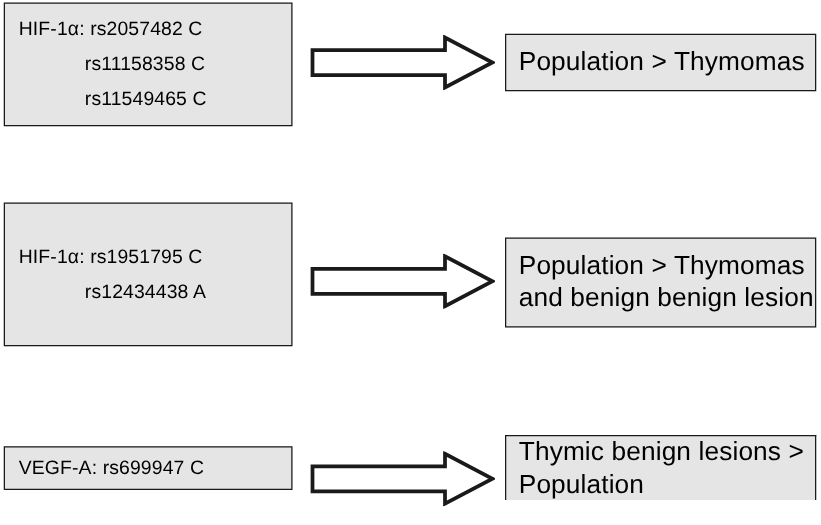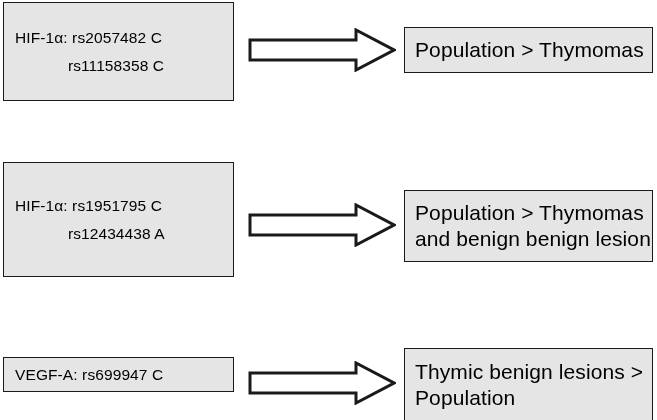--- a/index.html
+++ b/index.html
@@ -50,21 +50,21 @@
   }
 
   
   #gene-box-0 { left: 3px;  top: 2px;   width: 231px; height: 99px; }
   #gene-box-1 { left: 3px;  top: 162px; width: 231px; height: 115px; }
   #gene-box-2 { left: 3px;  top: 357px; width: 231px; height: 35px; }
 
   
   #outcome-box-0 { left: 404px; top: 27px;  width: 249px; height: 46px; }
   #outcome-box-1 { left: 404px; top: 190px; width: 249px; height: 72px; }
-  #outcome-box-2 { left: 404px; top: 348px; width: 249px; height: 72px;
+  #outcome-box-2 { left: 404px; top: 348px; width: 249px; height: 52px;
                    border-bottom: none; }
 
   
   .arrow {
     position: absolute;
     width: 148px;
     height: 44px;
   }
   #arrow-0 { left: 248px; top: 28px; }
   #arrow-1 { left: 248px; top: 203px; }
@@ -78,20 +78,21 @@
   }
 </style>
 </head>
 <body>
 
 <div id="canvas">
 
   <div class="box gene-box" id="gene-box-0">
     <div class="line">HIF-1α: rs2057482 C</div>
     <div class="line">            rs11158358 C</div>
+    <div class="line">            rs11549465 C</div>
   </div>
 
   <div class="arrow" id="arrow-0">
     <svg viewBox="0 0 148 44" preserveAspectRatio="none">
       <polygon points="2,12 108,12 108,2 146,22 108,42 108,32 2,32"></polygon>
     </svg>
   </div>
 
   <div class="box outcome-box" id="outcome-box-0">
     <div class="line">Population &gt; Thymomas</div>

